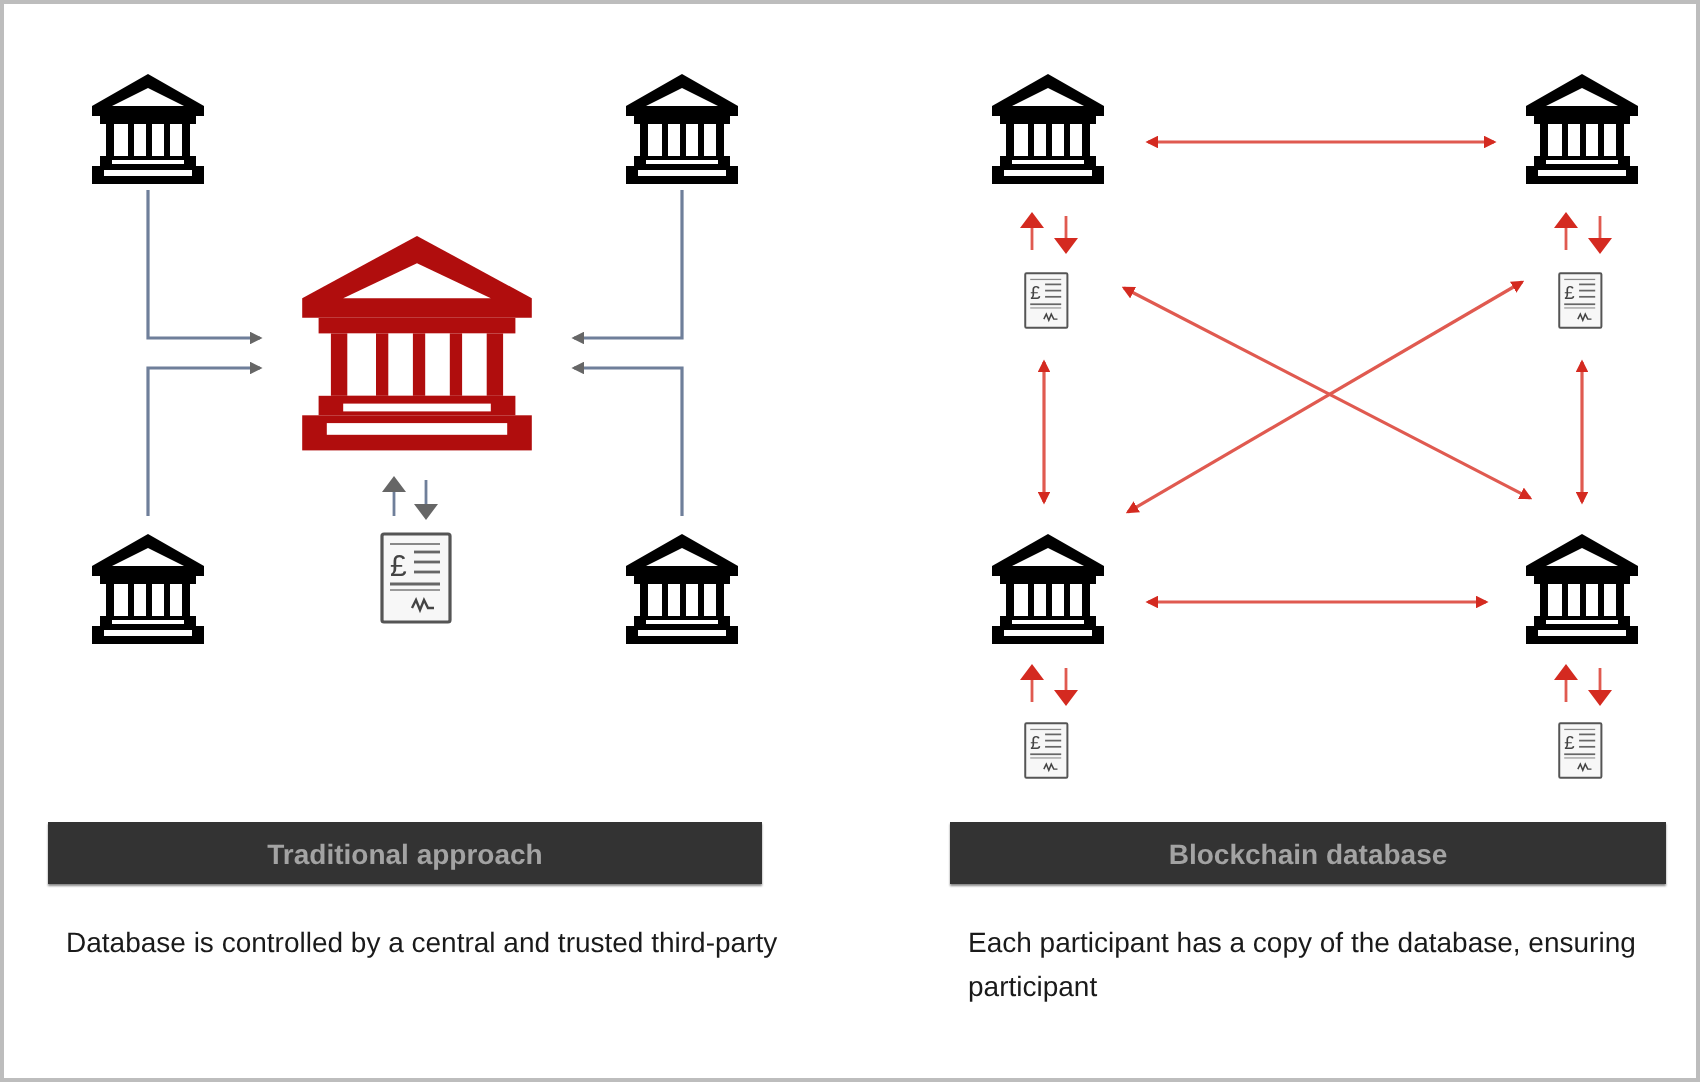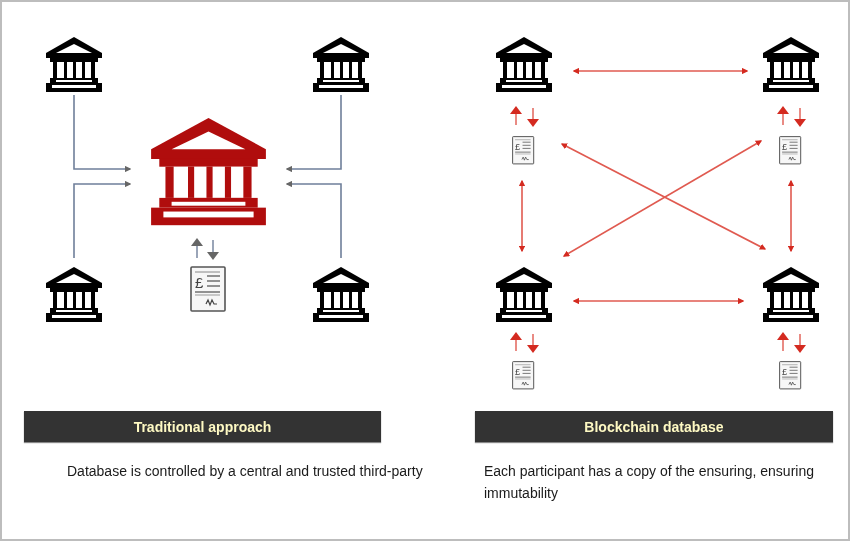--- a/index.html
+++ b/index.html
@@ -2,28 +2,28 @@
 <html><head>
 <meta charset="utf-8">
 <style>
   html, body { margin: 0; padding: 0; background: #ffffff; }
   body { width: 850px; height: 541px; position: relative; overflow: hidden;
          font-family: "Liberation Sans", "DejaVu Sans", sans-serif; }
   .frame { position: absolute; left: 0; top: 0; width: 846px; height: 537px;
            border: 2px solid #bdbdbd; background: #fff; }
   svg.diagram { position: absolute; left: 0; top: 0; }
   .banner { position: absolute; top: 411px; height: 31px; background: #333333;
-            color: #fef9c3; font-weight: bold; font-size: 14px;
+            color: #a3a3a3; font-weight: bold; font-size: 14px;
             display: flex; align-items: center; justify-content: center;
             box-shadow: 0 1px 1px #888; }
   .banner.left { left: 24px; width: 357px; }
   .banner.right { left: 475px; width: 358px; }
   .caption { position: absolute; top: 460px; font-size: 14px; line-height: 22px;
              color: #1a1a1a; width: 360px; }
-  .caption.left { left: 33px; margin-left: 34px; }
+  .caption.left { left: 33px; }
   .caption.right { left: 484px; }
 </style>
 </head>
 <body>
 
 <div class="frame"></div>
 
 <svg class="diagram" width="850" height="541" viewBox="0 0 850 541">
   <defs>
 
@@ -142,13 +142,13 @@
     <g transform="translate(779,361) scale(0.62)">
         <use href="#ledger"></use>
       </g>
   </g>
 </svg>
 
 <div class="banner left">Traditional approach</div>
 <div class="banner right">Blockchain database</div>
 
 <div class="caption left">Database is controlled by a central and trusted third-party</div>
-<div class="caption right">Each participant has a copy of the ensuring, ensuring immutability</div>
+<div class="caption right">Each participant has a copy of the database, ensuring participant</div>
 
 </body></html>

